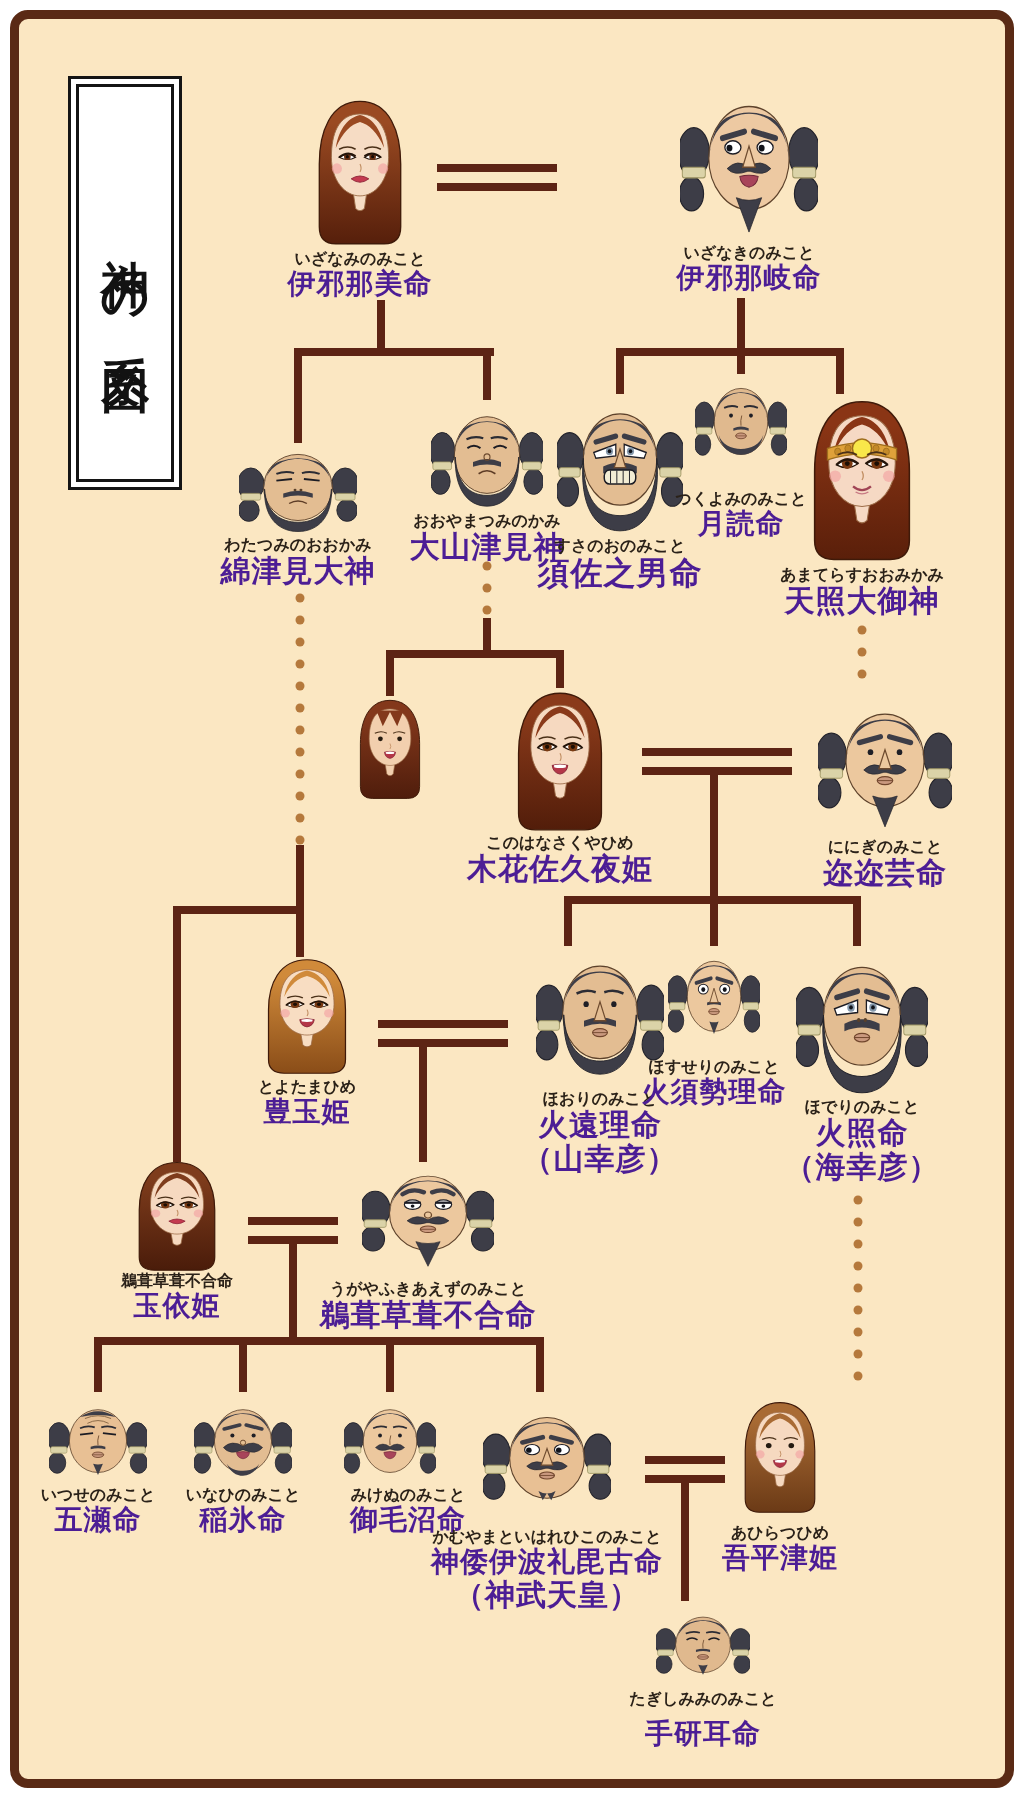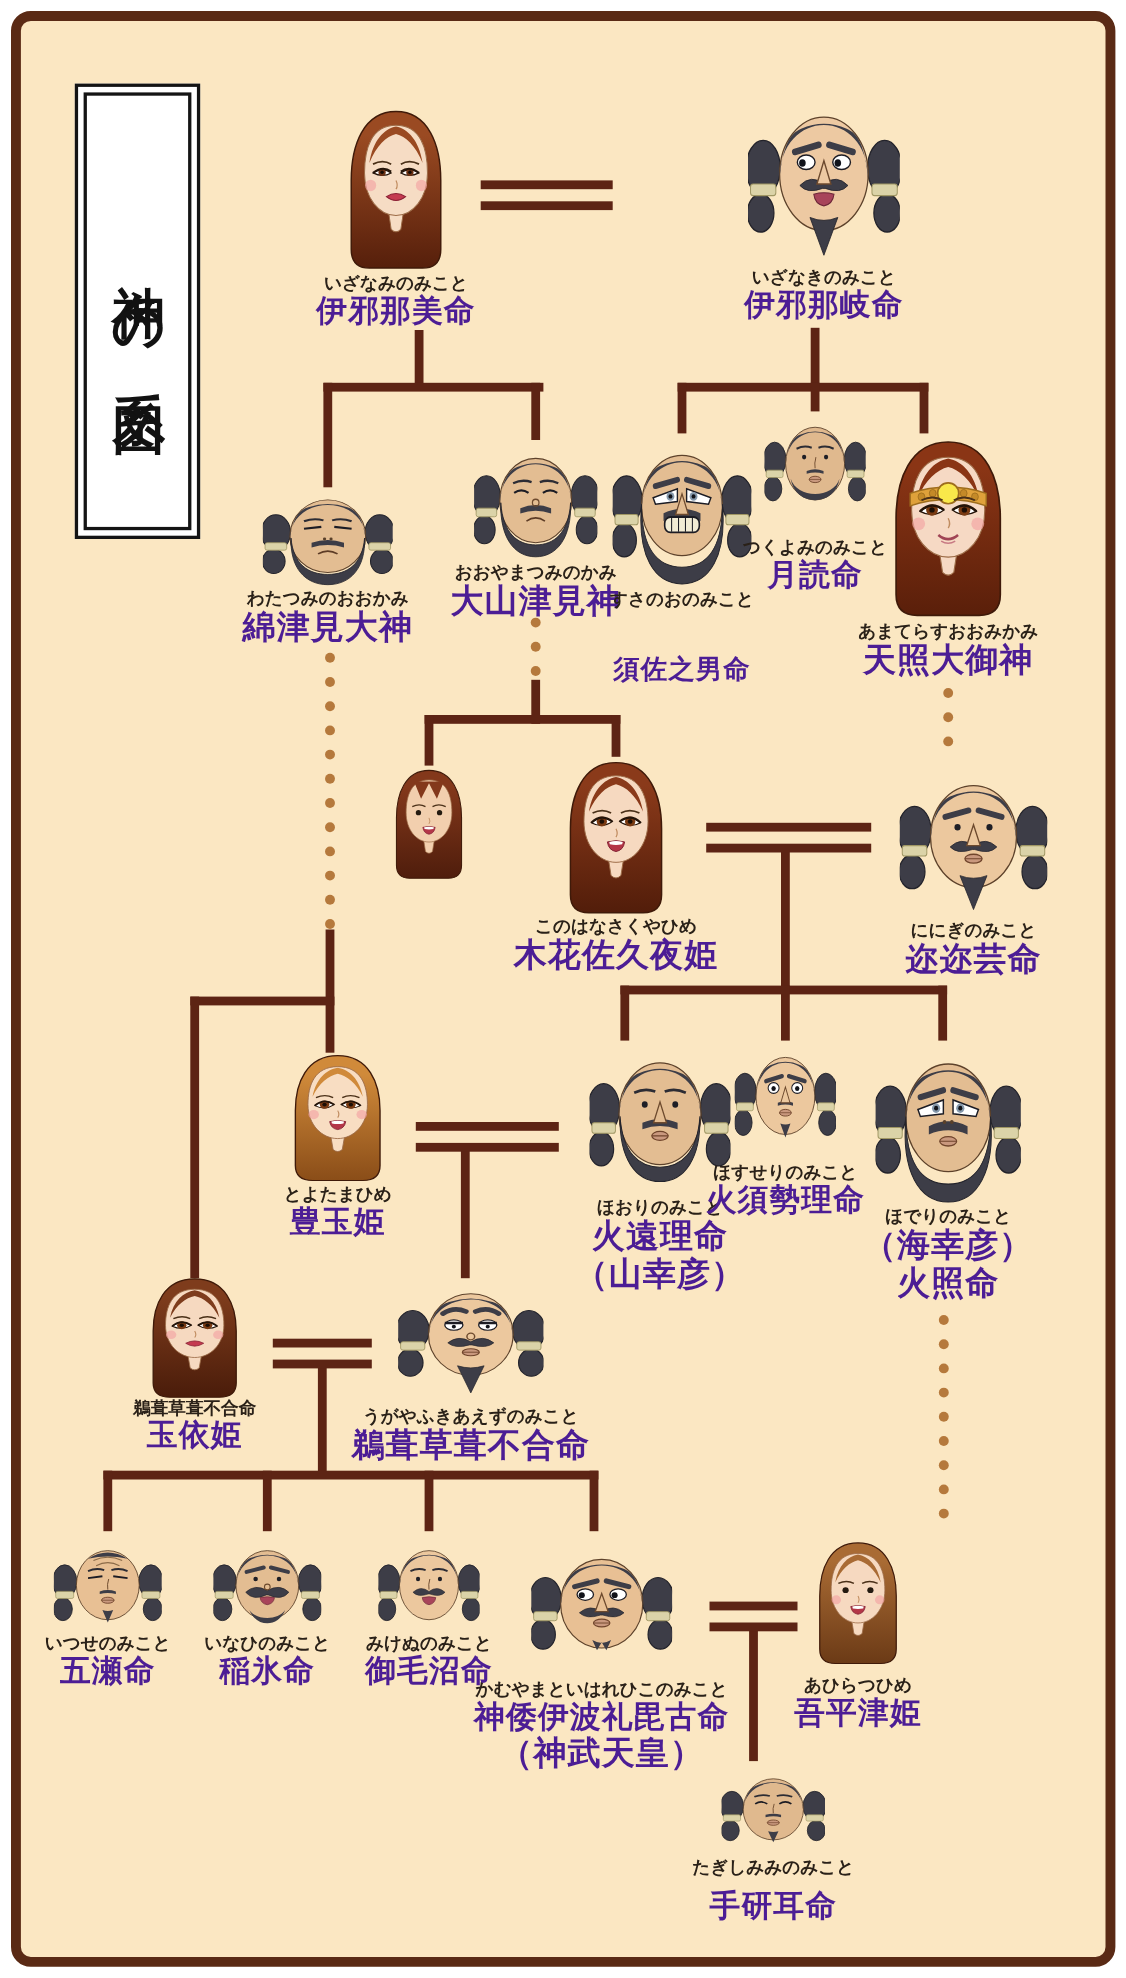--- a/index.html
+++ b/index.html
@@ -231,21 +231,21 @@
           <path d="M60,47 L54.5,63 L65.5,63 Z" fill="#e3bd92" stroke="#6d4a2e" stroke-width="1.1"></path>
           <rect x="45" y="65" width="30" height="12" rx="5" fill="#f2ecd4" stroke="#1c1c24" stroke-width="1.4"></rect>
           <path d="M51,65.5 L51,76.5" stroke="#1c1c24" stroke-width="0.9"></path>
           <path d="M57,65.5 L57,76.5" stroke="#1c1c24" stroke-width="0.9"></path>
           <path d="M63,65.5 L63,76.5" stroke="#1c1c24" stroke-width="0.9"></path>
           <path d="M69,65.5 L69,76.5" stroke="#1c1c24" stroke-width="0.9"></path>
         </svg>
       </div>
       <div class="plabel" style="left: 470px; top: 537px;">
         <div class="kana">すさのおのみこと</div>
-        <div class="kanji" style="font-size: 24px; margin-top: 41px;">須佐之男命</div>
+        <div class="kanji" style="font-size: 32px;">須佐之男命</div>
       </div>
       <div class="person" style="left: 695px; top: 374px; width: 92px; height: 100px;">
         <svg viewBox="0 0 120 118" preserveAspectRatio="none">
           <ellipse cx="12" cy="52" rx="13.5" ry="19" fill="#3d3d47" stroke="#23232b" stroke-width="1"></ellipse>
           <ellipse cx="10" cy="83" rx="10.5" ry="13" fill="#3d3d47" stroke="#23232b" stroke-width="1"></ellipse>
           <rect x="2" y="63" width="20" height="8" rx="2" fill="#dbd3a8" stroke="#a09764" stroke-width="0.8"></rect>
           <ellipse cx="108" cy="52" rx="13.5" ry="19" fill="#3d3d47" stroke="#23232b" stroke-width="1"></ellipse>
           <ellipse cx="110" cy="83" rx="10.5" ry="13" fill="#3d3d47" stroke="#23232b" stroke-width="1"></ellipse>
           <rect x="98" y="63" width="20" height="8" rx="2" fill="#dbd3a8" stroke="#a09764" stroke-width="0.8"></rect>
           <ellipse cx="60" cy="56" rx="35" ry="39" fill="#e0b98e" stroke="#5d422b" stroke-width="1"></ellipse>
@@ -488,22 +488,22 @@
           <circle cx="70" cy="49" r="3.4" fill="#8598ab"></circle>
           <circle cx="70" cy="49" r="1.7" fill="#11131a"></circle>
           <circle cx="57" cy="59" r="1.5" fill="#59402a"></circle>
           <circle cx="63" cy="59" r="1.5" fill="#59402a"></circle>
           <ellipse cx="60" cy="73" rx="7" ry="3.4" fill="#c9987e" stroke="#70452c" stroke-width="1"></ellipse>
           <path d="M53,73 L67,73" stroke="#70452c" stroke-width="0.8"></path>
         </svg>
       </div>
       <div class="plabel" style="left: 712px; top: 1098px;">
         <div class="kana">ほでりのみこと</div>
+        <div class="kanji" style="font-size: 30px;">火照命</div>
         <div class="kanji" style="font-size: 30px;">（海幸彦）</div>
-        <div class="kanji" style="font-size: 30px;">火照命</div>
       </div>
       <div class="person" style="left: 126px; top: 1160px; width: 102px; height: 112px;">
         <svg viewBox="0 0 100 130" preserveAspectRatio="none">
           <defs>
             <linearGradient id="gtamayorihime" x1="0" y1="0" x2="0" y2="1">
               <stop offset="0.15" stop-color="#7e3c1c"></stop>
               <stop offset="1" stop-color="#4a1c0a"></stop>
             </linearGradient>
           </defs>
           <path d="M50,3 C23,3 13,30 13,58 L13,113 Q13,128 28,128 L72,128 Q87,128 87,113 L87,58 C87,30 77,3 50,3 Z" fill="url(#gtamayorihime)" stroke="#3f1a09" stroke-width="1.2"></path>
@@ -622,21 +622,21 @@
           <path d="M25,60 C25,10 95,10 95,60 C93,38 87,28 78,25 Q60,18 42,25 C33,28 27,38 25,60 Z" fill="#3d3d47"></path>
           <path d="M60,63 Q50,56 41,64 Q47,70 59,66 L61,66 Q73,70 79,64 Q70,56 60,63 Z" fill="#3d3d47" stroke="#23232b" stroke-width="0.6"></path>
           <path d="M38,40 Q47,36 56,39" stroke="#2c2c34" stroke-width="2.2" fill="none"></path>
           <path d="M82,40 Q73,36 64,39" stroke="#2c2c34" stroke-width="2.2" fill="none"></path>
           <circle cx="47" cy="49" r="2.5" fill="#1f1f26"></circle>
           <circle cx="73" cy="49" r="2.5" fill="#1f1f26"></circle>
           <path d="M61,49 Q59,55 60,61" stroke="#6d4a2e" stroke-width="1.1" fill="none"></path>
           <path d="M52,70 Q60,68 68,70 Q67,77 60,78 Q53,77 52,70 Z" fill="#a8445a" stroke="#6d2738" stroke-width="0.8"></path>
         </svg>
       </div>
-      <div class="plabel" style="left: 240px; top: 1486px;">
+      <div class="plabel" style="left: 258px; top: 1486px;">
         <div class="kana">みけぬのみこと</div>
         <div class="kanji" style="font-size: 28px;">御毛沼命</div>
       </div>
       <div class="person" style="left: 483px; top: 1400px; width: 128px; height: 122px;">
         <svg viewBox="0 0 120 118" preserveAspectRatio="none">
           <ellipse cx="12" cy="52" rx="13.5" ry="19" fill="#3d3d47" stroke="#23232b" stroke-width="1"></ellipse>
           <ellipse cx="10" cy="83" rx="10.5" ry="13" fill="#3d3d47" stroke="#23232b" stroke-width="1"></ellipse>
           <rect x="2" y="63" width="20" height="8" rx="2" fill="#dbd3a8" stroke="#a09764" stroke-width="0.8"></rect>
           <ellipse cx="108" cy="52" rx="13.5" ry="19" fill="#3d3d47" stroke="#23232b" stroke-width="1"></ellipse>
           <ellipse cx="110" cy="83" rx="10.5" ry="13" fill="#3d3d47" stroke="#23232b" stroke-width="1"></ellipse>

